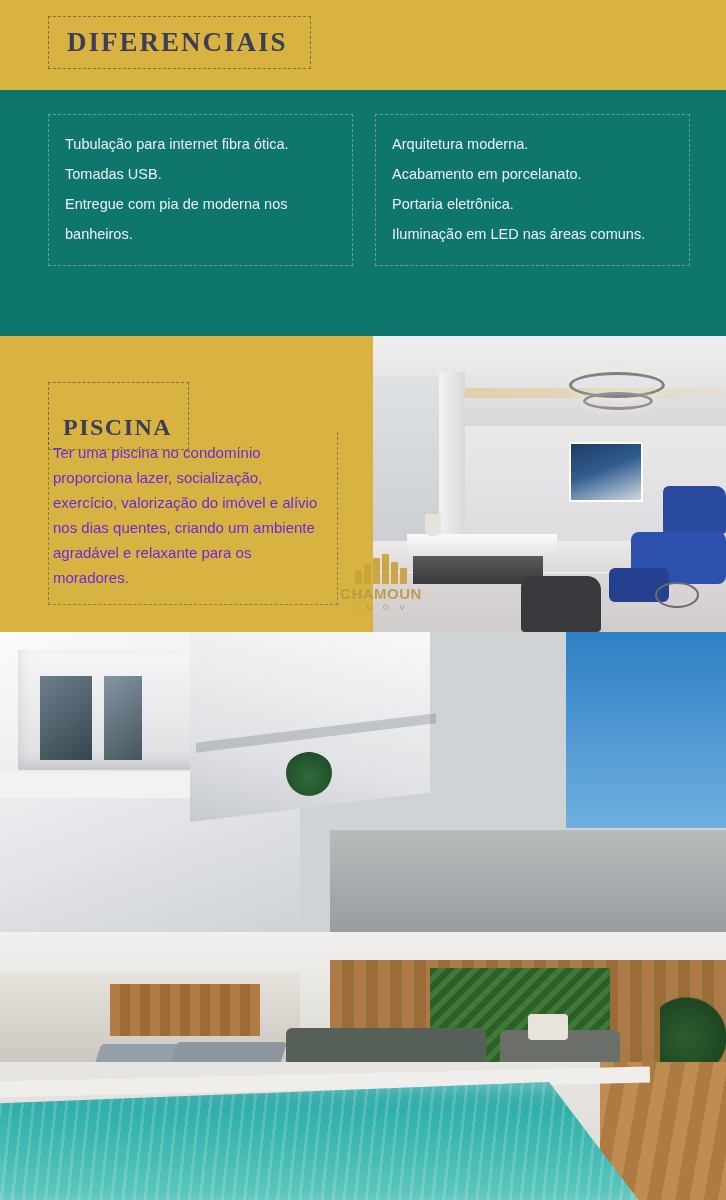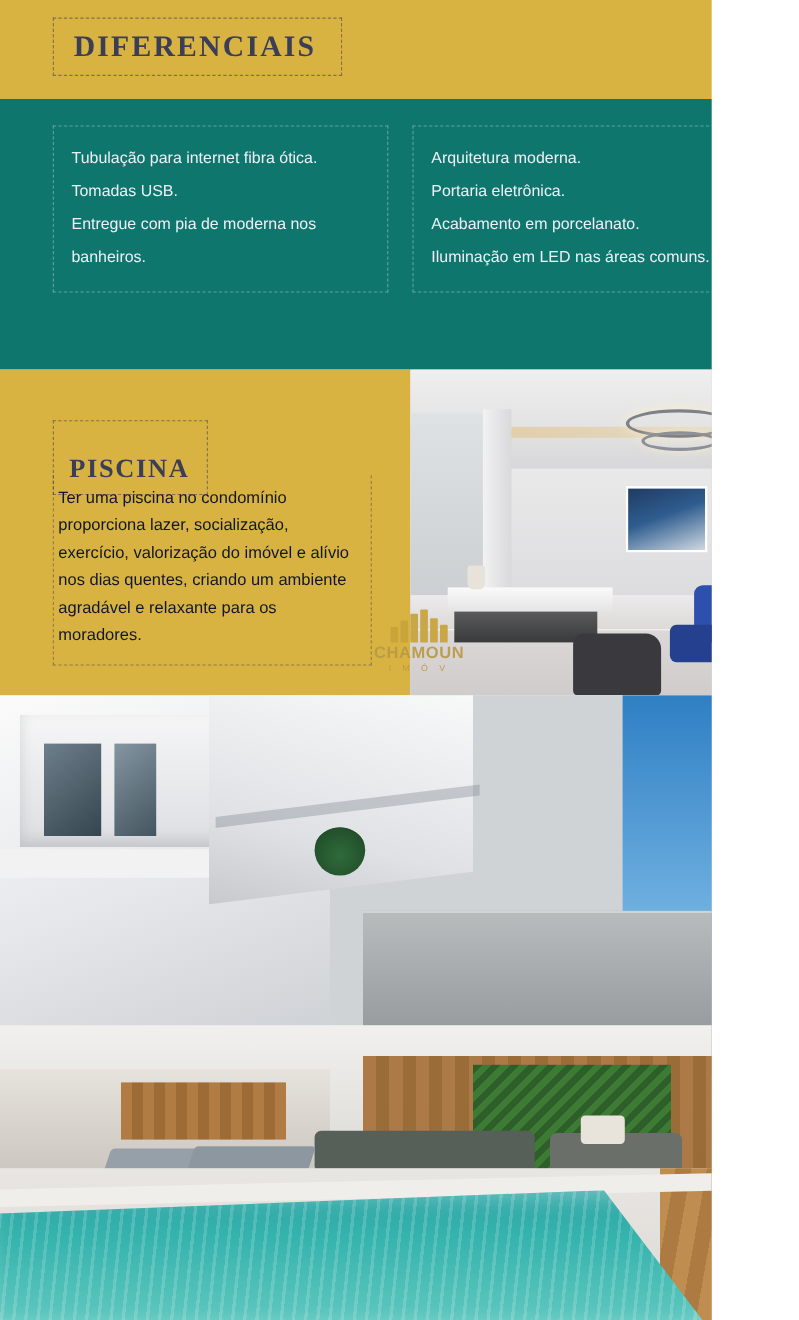--- a/index.html
+++ b/index.html
@@ -7,21 +7,21 @@
   html, body {
     width: 726px;
     height: 1200px;
     background: #ffffff;
     font-family: "Liberation Sans", sans-serif;
     overflow: hidden;
   }
 
   .page {
     position: relative;
-    width: 647px;
+    width: 726px;
     height: 1200px;
     overflow: hidden;
   }
 
   
   .band-gold-top {
     position: relative;
     width: 726px;
     height: 90px;
     background: #d9b341;
@@ -101,21 +101,21 @@
   .piscina-body {
     position: absolute;
     left: 48px;
     top: 96px;
     width: 290px;
     border: 1px dashed rgba(60,60,80,0.45);
     border-top: none;
     padding: 8px 12px 14px 4px;
   }
   .piscina-body p {
-    color: #0f172a;
+    color: #6d28d9;
     font-size: 15px;
     line-height: 25px;
   }
 
   
   .split-right {
     position: relative;
     width: 353px;
     height: 296px;
     overflow: hidden;
@@ -364,22 +364,22 @@
     <div class="features-wrap">
 
       <div class="feature-col col-left">
         <div class="feature-item">Tubulação para internet fibra ótica.</div>
         <div class="feature-item">Tomadas USB.</div>
         <div class="feature-item wrap">Entregue com pia de moderna nos banheiros.</div>
       </div>
 
       <div class="feature-col col-right">
         <div class="feature-item">Arquitetura moderna.</div>
+        <div class="feature-item">Acabamento em porcelanato.</div>
         <div class="feature-item">Portaria eletrônica.</div>
-        <div class="feature-item">Acabamento em porcelanato.</div>
         <div class="feature-item">Iluminação em LED nas áreas comuns.</div>
       </div>
 
     </div>
   </div>
 
   <div class="band-split">
 
     <div class="split-left">
       <div class="piscina-title-box">

